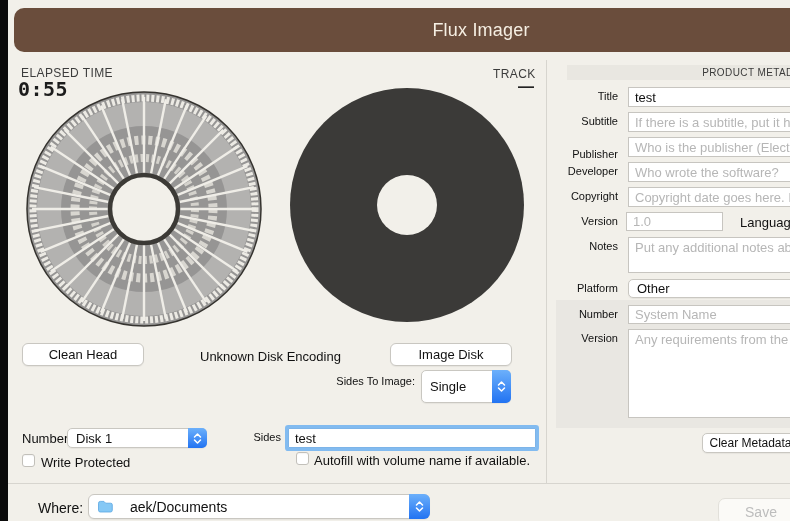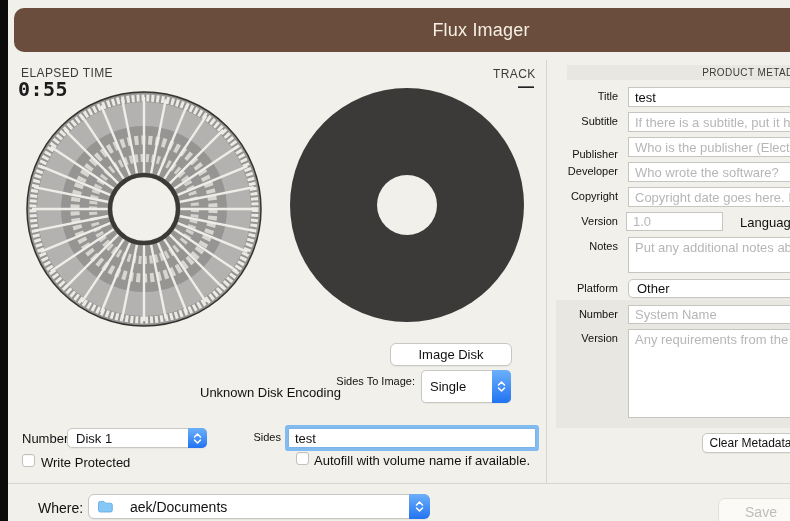--- a/index.html
+++ b/index.html
@@ -108,21 +108,22 @@
         <line x1="152.25966317040633" y1="105.22339643485674" x2="222.4745076412641" y2="76.13945557510988" stroke="#efede7" stroke-width="2.4"></line>
         <line x1="154.30827009451627" y1="111.97674840741936" x2="228.84795140516178" y2="97.14988393419358" stroke="#efede7" stroke-width="2.4"></line>
       </g>
     <circle cx="119" cy="119" r="34" fill="#f2f0ea" stroke="#3c3a36" stroke-width="4.5"></circle>
   </svg>
 
   <div class="darkdisk" style="left:290px;top:88px;width:234px;height:234px;">
     <div class="hole" style="left:87px;top:87px;width:60px;height:60px;"></div>
   </div>
 
-  <div class="lbl" style="left:200px;top:349px;margin-top:36px;">Unknown Disk Encoding</div>
+  <div class="btn" style="left:22px;top:343px;width:122px;height:23px;">Clean Head</div>
+  <div class="lbl" style="left:200px;top:349px;">Unknown Disk Encoding</div>
   <div class="btn" style="left:390px;top:343px;width:122px;height:23px;">Image Disk</div>
 
   <div class="rlbl" style="left:318px;top:375px;width:97px;">Sides To Image:</div>
   <div class="popup" style="left:421px;top:370px;width:90px;height:33px;">
     <span class="val">Single</span>
     <span class="chev">
       <svg width="9" height="13" viewBox="0 0 9 13">
           <path d="M1.5 5 L4.5 2 L7.5 5 M1.5 8 L4.5 11 L7.5 8" stroke="#fff" stroke-width="1.5" fill="none" stroke-linecap="round" stroke-linejoin="round"></path>
         </svg>
     </span>

